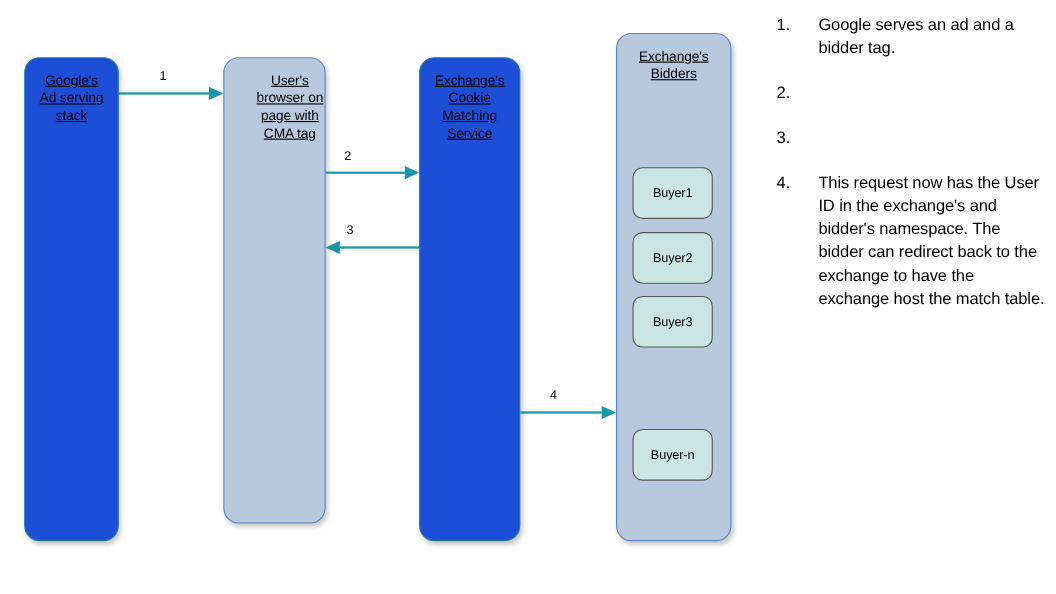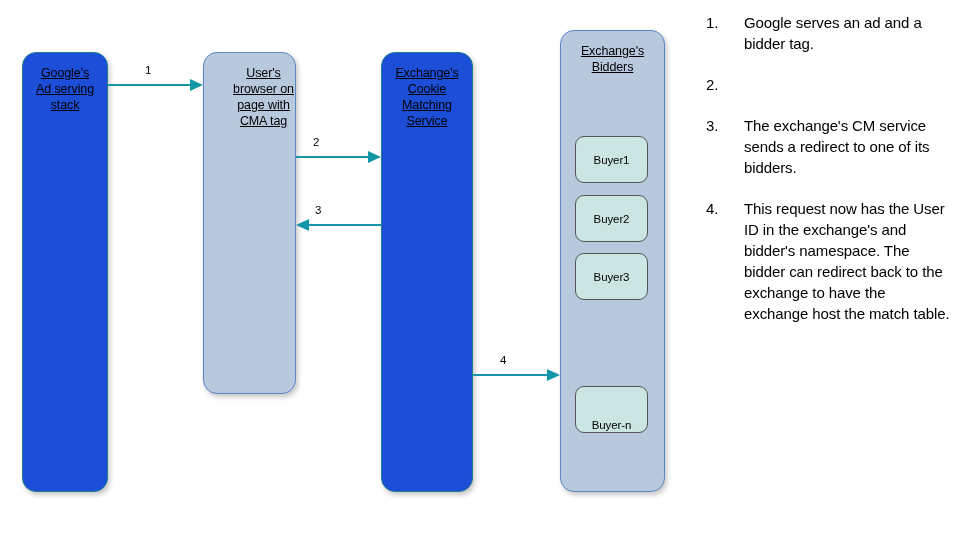--- a/index.html
+++ b/index.html
@@ -47,45 +47,46 @@
     background: #b8c9de;
     border: 1.3px solid #5b86c4;
   }
   .proc-label {
     display: block;
     white-space: pre-line;
     text-decoration: underline;
   }
 
   #box-google      { left: 22px;  top: 52px;  width: 86px;  height: 440px; }
-  #box-browser     { left: 203px; top: 52px;  width: 93px;  height: 342px; padding-left: 28px; }
+  #box-browser     { left: 203px; top: 52px;  width: 93px;  height: 424px; padding-left: 28px; }
   #box-cms         { left: 381px; top: 52px;  width: 92px;  height: 440px; }
   #box-bidders     { left: 560px; top: 30px;  width: 105px; height: 462px; }
 
   
   .buyer-box {
     position: absolute;
     box-sizing: border-box;
     left: 575px;
     width: 73px;
     height: 47px;
     background: #cbe6e2;
     border: 1.1px solid #555555;
     border-radius: 9px;
     display: flex;
     align-items: center;
     justify-content: center;
     font-size: 11.5px;
     line-height: 14px;
     letter-spacing: -0.1px;
+    margin-top: 16px;
   }
   #buyer-1 { top: 136px; }
   #buyer-2 { top: 195px; text-align: center; }
   #buyer-3 { top: 253px; }
-  #buyer-n { top: 386px; align-items: flex-end; }
+  #buyer-n { top: 374px; }
 
   
   .arrow-line {
     position: absolute;
     height: 2.4px;
     background: #1296a8;
   }
   .arrow-head {
     position: absolute;
     width: 0;
@@ -210,21 +211,20 @@
   <div id="steps-list">
     <div class="step-item">
       <div class="step-num">1.</div>
       <div class="step-text">Google serves an ad and a bidder tag.</div>
     </div>
     <div class="step-item">
       <div class="step-num">2.</div>
     </div>
     <div class="step-item">
       <div class="step-num">3.</div>
-      <div class="step-text">The exchange's CM service sends a redirect to one of its bidders.</div>
     </div>
     <div class="step-item">
       <div class="step-num">4.</div>
       <div class="step-text">This request now has the User ID in the exchange's and bidder's namespace. The bidder can redirect back to the exchange to have the exchange host the match table.</div>
     </div>
   </div>
 
 </div>
 
 </body></html>

